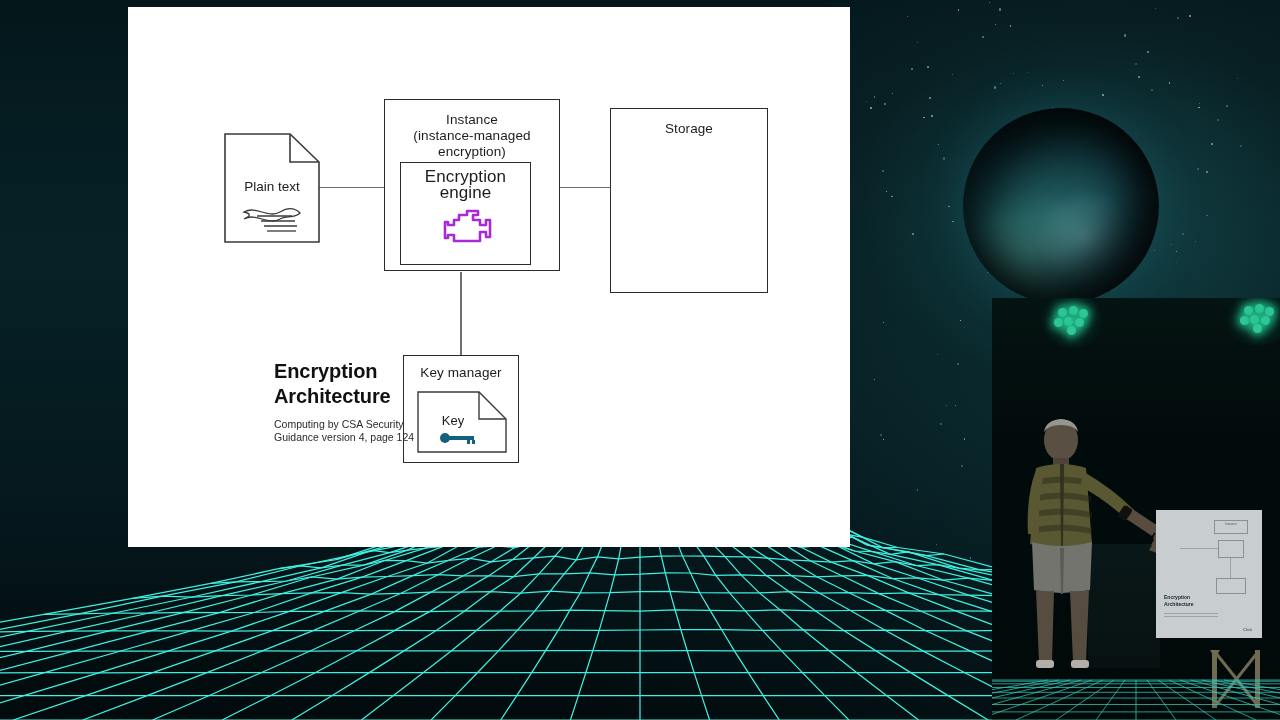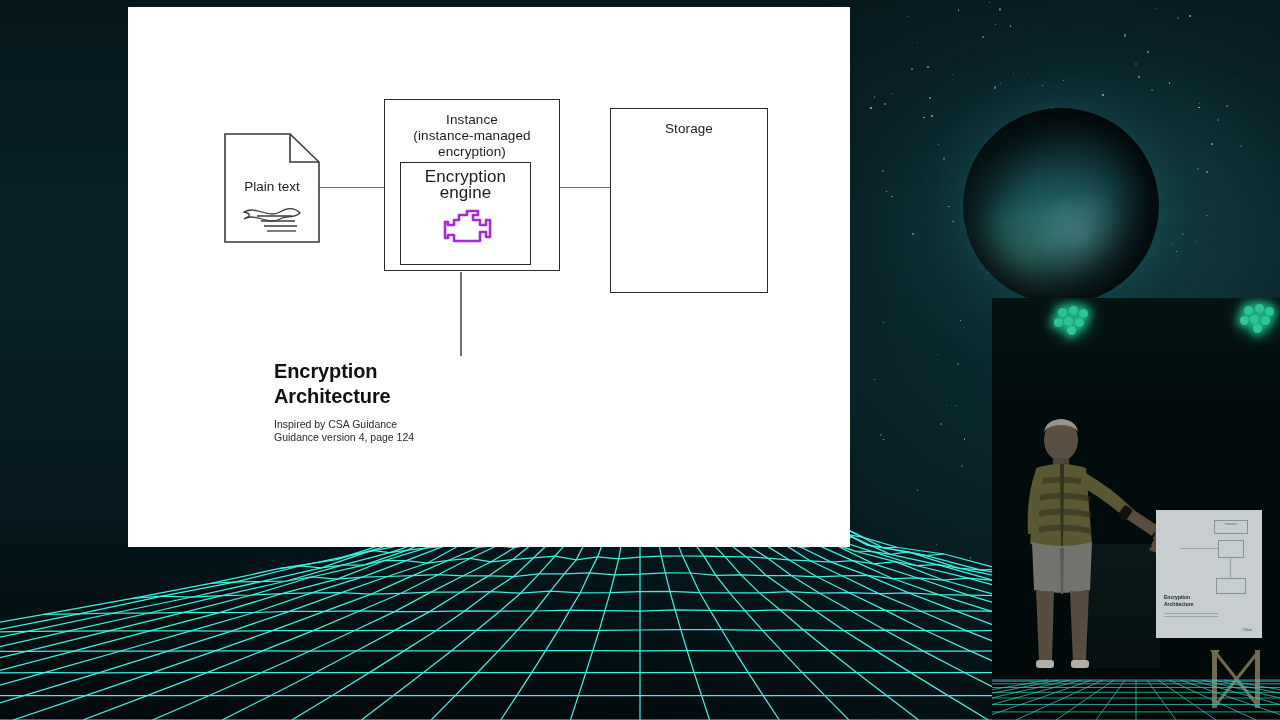--- a/index.html
+++ b/index.html
@@ -309,25 +309,41 @@
       <svg width="52" height="42" viewBox="0 0 52 42" style="position:absolute; left:39px; top:44px;">
         <path d="M14 13 H19 V8 H27 V4 H38 V8 H33 V13 H40 V18 H46 V13 H50 V30 H46 V25 H40 V34 H14 V28 H8 V31 H5 V15 H8 V18 H14 Z" fill="none" stroke="#a62ad6" stroke-width="2.6" stroke-linejoin="round"></path>
       </svg>
     </div>
   </div>
 
   <div class="node" style="left:482px; top:101px; width:158px; height:185px;">
     <div class="node-label" style="top:12px;">Storage</div>
   </div>
 
+  <div class="node" style="left:275px; top:348px; width:116px; height:108px;">
+    <div class="node-label" style="top:9px;">Key manager</div>
+    <div class="doc" style="left:13px; top:35px; width:90px; height:62px;">
+      <svg width="90" height="62" viewBox="0 0 90 62">
+        <path d="M1 1 H62 L89 28 V61 H1 Z" fill="#ffffff" stroke="#3a3a3a" stroke-width="1.4"></path>
+        <path d="M62 1 V28 H89" fill="none" stroke="#3a3a3a" stroke-width="1.4"></path>
+        <g>
+          <circle cx="28" cy="47" r="5" fill="#14607f"></circle>
+          <rect x="31" y="45" width="26" height="4" fill="#14607f"></rect>
+          <rect x="50" y="49" width="3" height="4" fill="#14607f"></rect>
+          <rect x="55" y="49" width="3" height="4" fill="#14607f"></rect>
+        </g>
+      </svg>
+      <div class="doc-text" style="top:22px; left:-18px; font-size:13px;">Key</div>
+    </div>
+  </div>
 
   <div id="title-block">
     <div class="t">Encryption</div>
     <div class="t">Architecture</div>
-    <div class="s">Inspired by CSA Guidance</div>
+    <div class="s">Computing by CSA Security</div>
     <div class="s" style="margin-top:0;">Guidance version 4, page 124</div>
   </div>
 
 </div>
 
 <div id="video">
   <div class="stage-bg"></div>
 
   <div class="lamp" style="left:60px; top:6px;">
     <div class="glow"></div>

